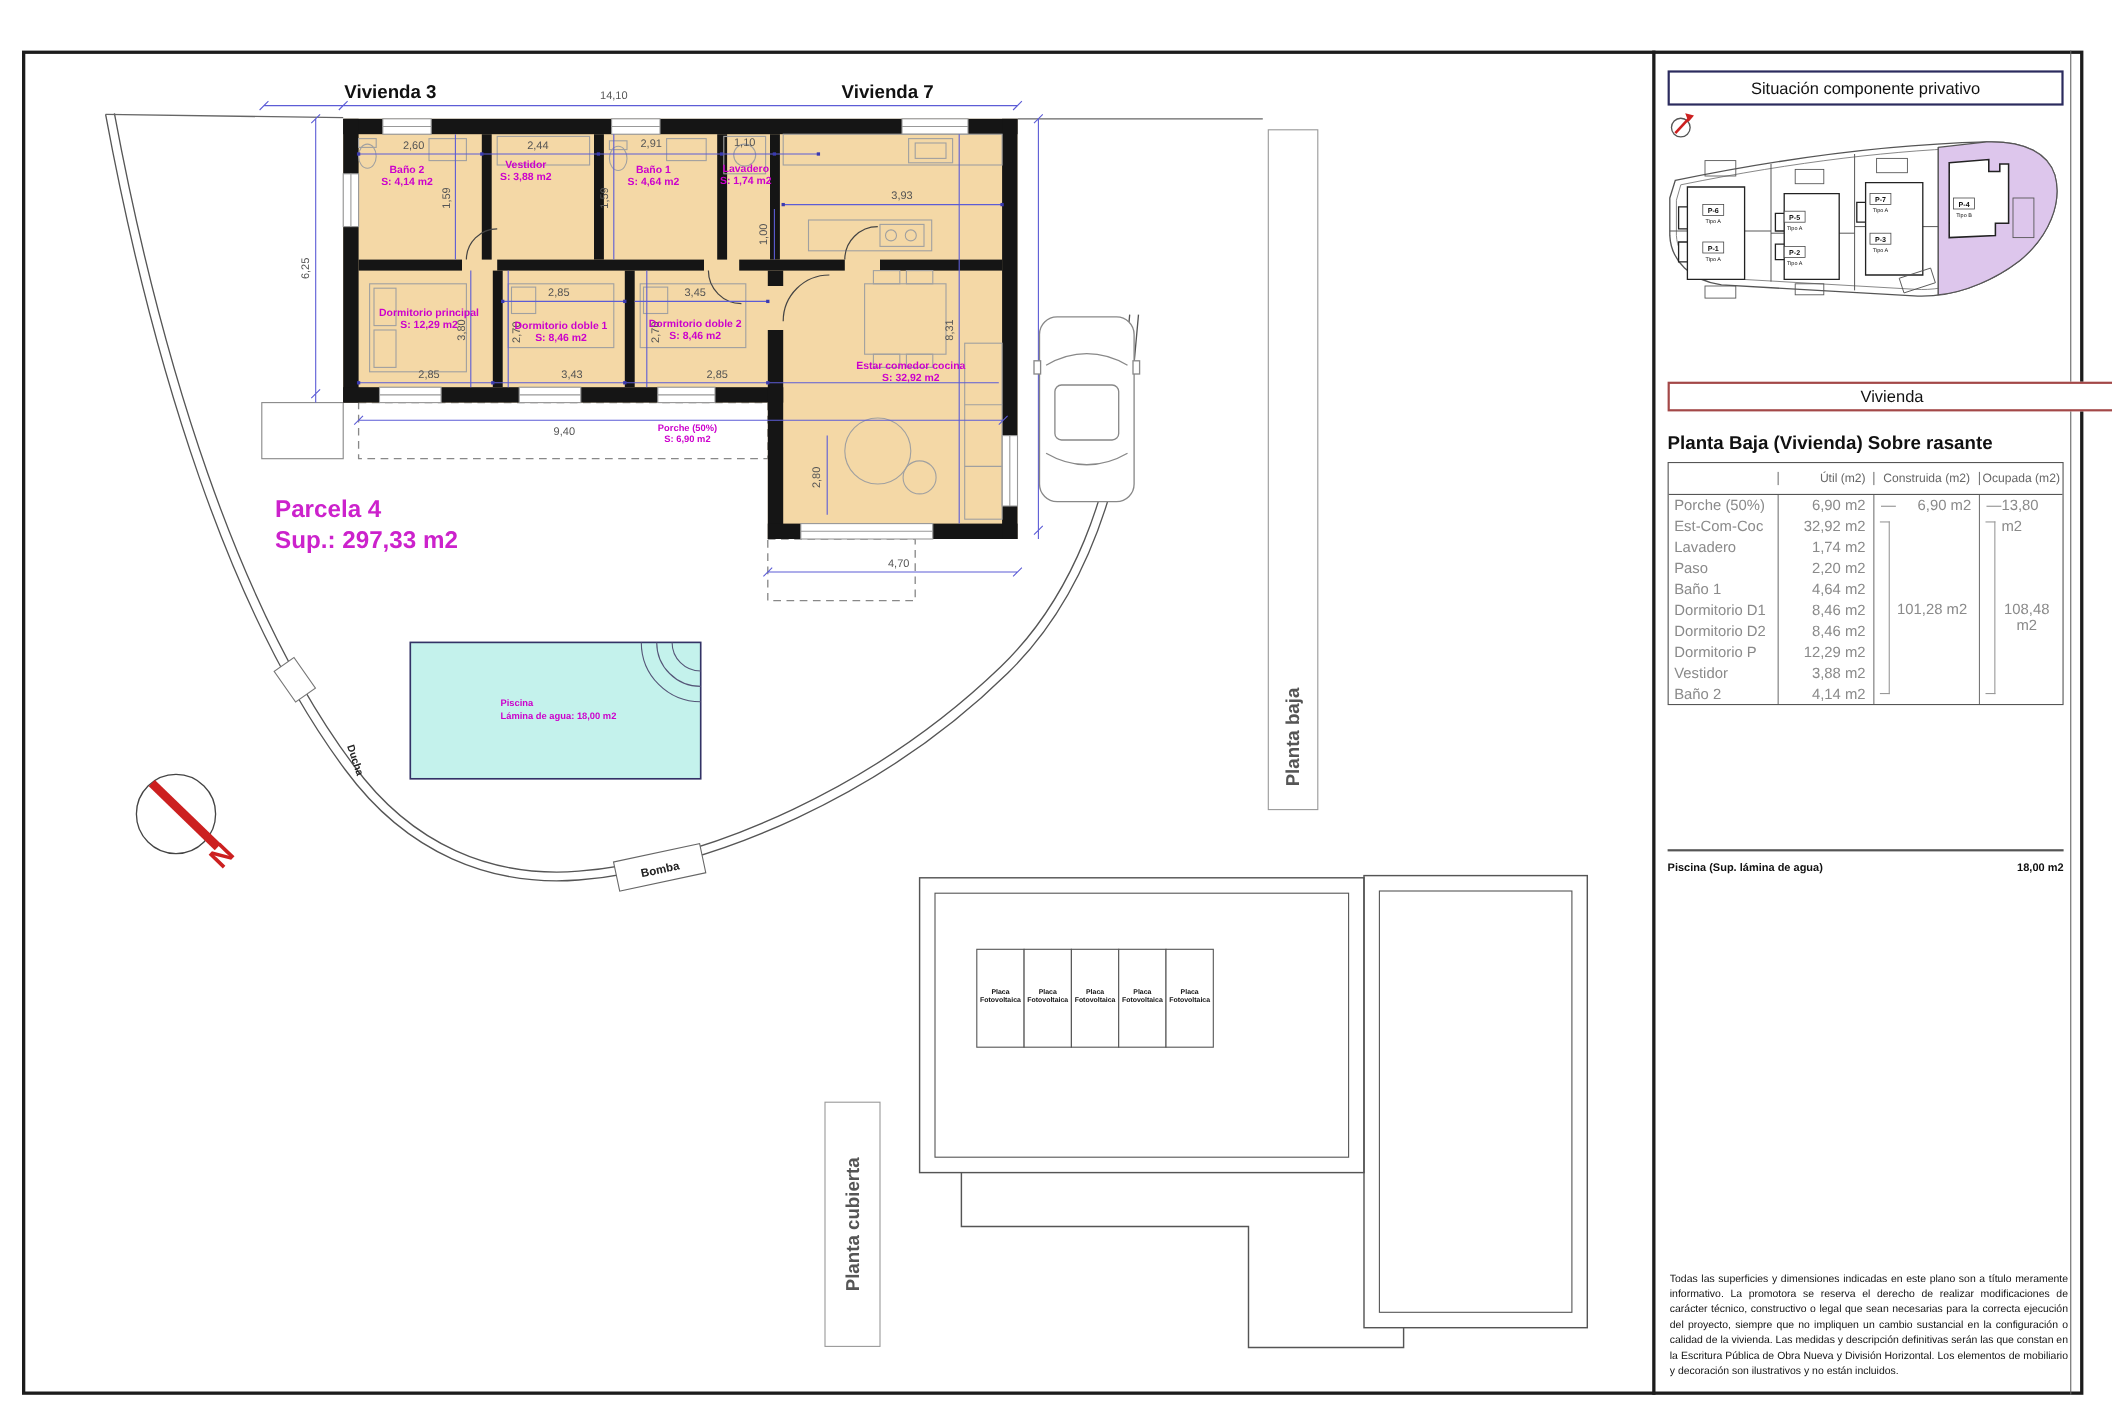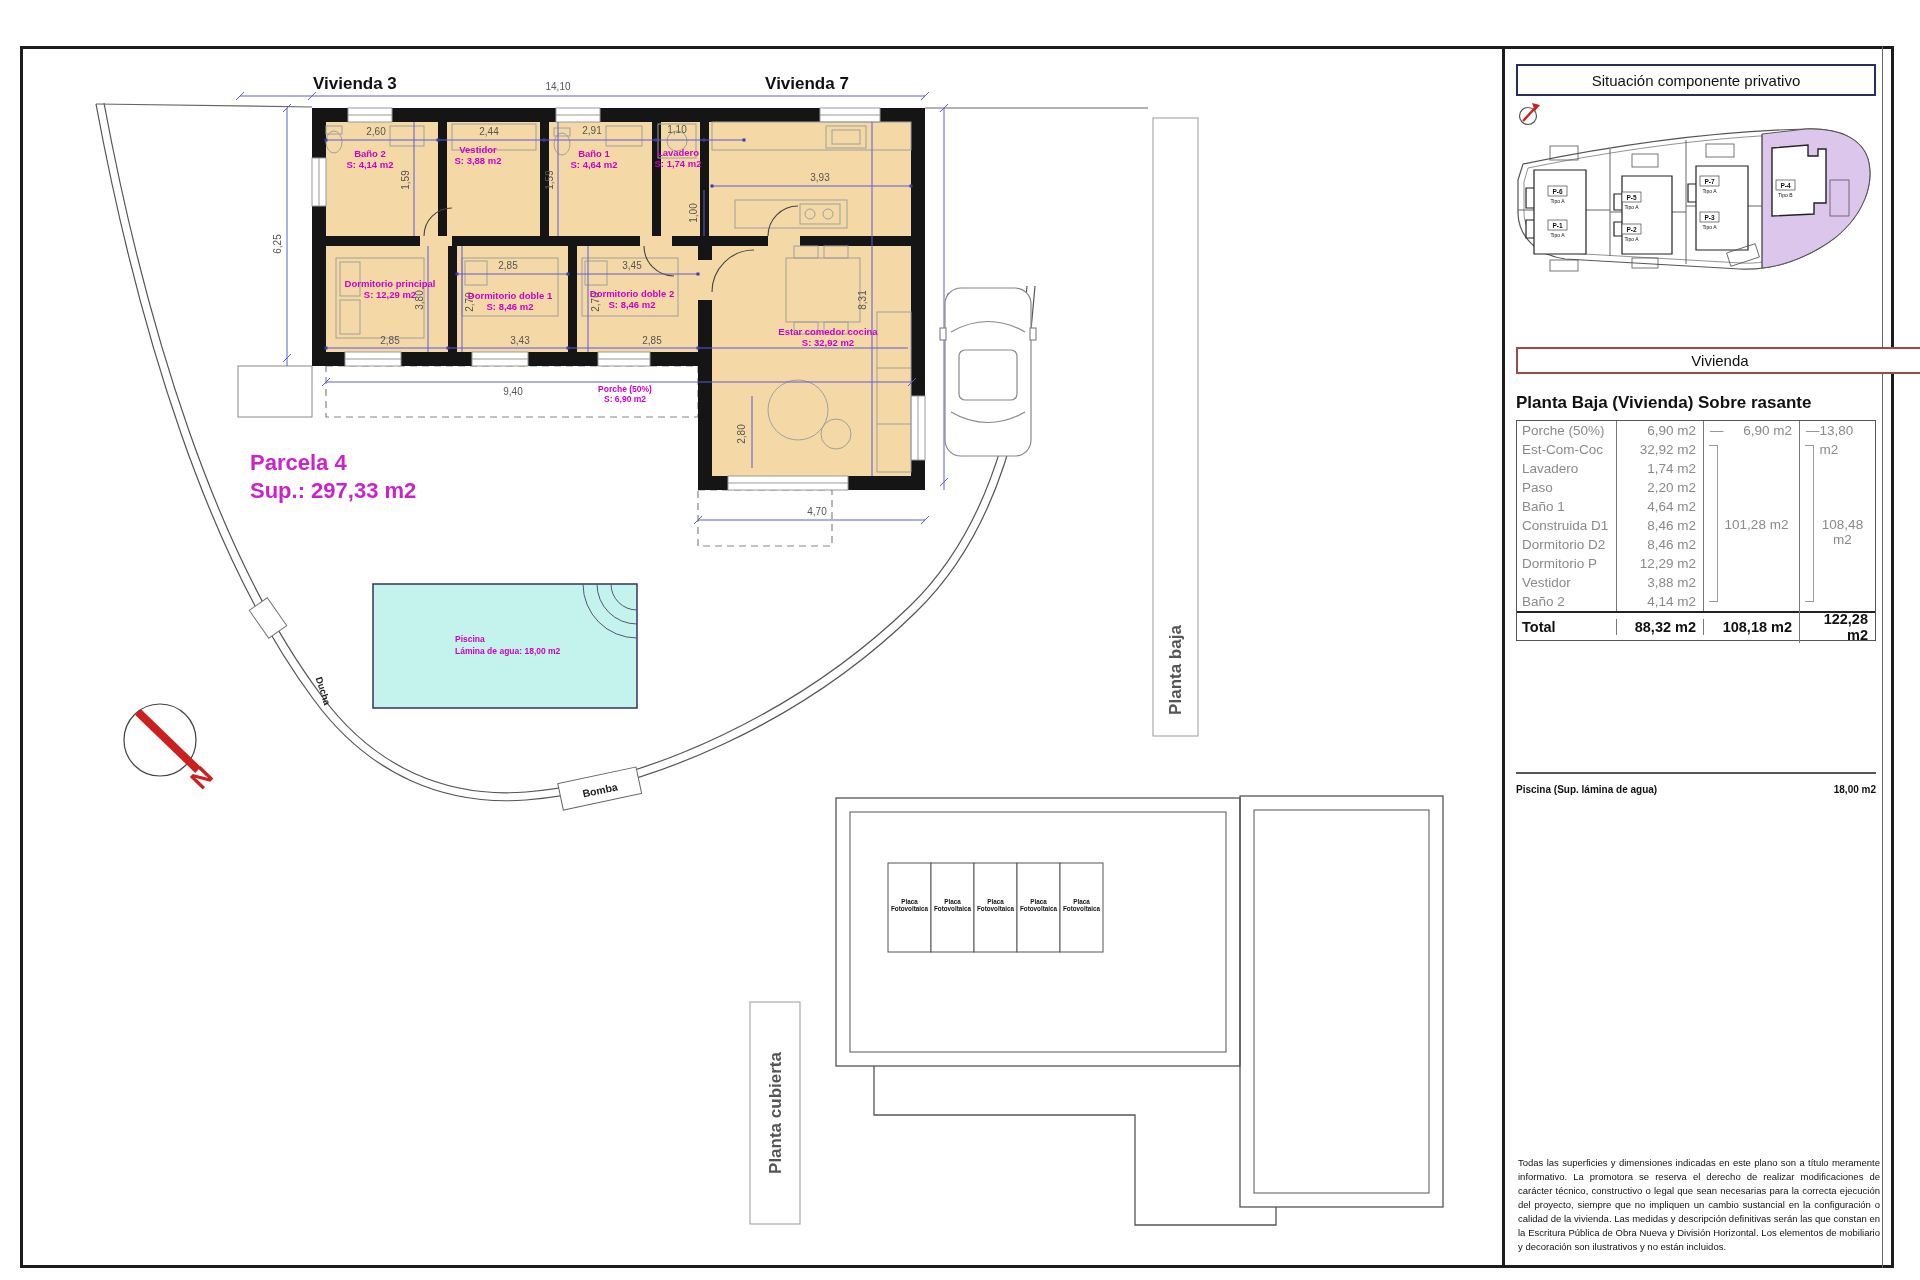--- a/index.html
+++ b/index.html
@@ -375,28 +375,34 @@
         <text x="275.5" y="70" font-size="6.5" font-weight="bold" fill="#111">P-4</text>
         <text x="275.5" y="79" font-size="5" fill="#111">Tipo B</text>
       </g>
     </g>
   </svg>
 
   <div class="titlebox vivienda">Vivienda</div>
   <div class="planta-heading">Planta Baja (Vivienda) Sobre rasante</div>
 
   <div class="tbl">
+    <div class="tr head">
+      <div class="c c1"></div>
+      <div class="c c2">Útil (m2)</div>
+      <div class="c c3 ctr">Construida (m2)</div>
+      <div class="c c4 ctr">Ocupada (m2)</div>
+    </div>
     <div class="bodyrow">
       <div class="c c1 names">
         <div>Porche (50%)</div>
         <div>Est-Com-Coc</div>
         <div>Lavadero</div>
         <div>Paso</div>
         <div>Baño 1</div>
-        <div>Construida D1</div>
+        <div>Dormitorio D1</div>
         <div>Dormitorio D2</div>
         <div>Dormitorio P</div>
         <div>Vestidor</div>
         <div>Baño 2</div>
       </div>
       <div class="c c2 vals">
         <div>6,90 m2</div>
         <div>32,92 m2</div>
         <div>1,74 m2</div>
         <div>2,20 m2</div>
@@ -417,26 +423,20 @@
       </div>
       <div class="c c4 grp">
         <div class="firstline">
             <span>—</span>
             <span>13,80 m2</span>
           </div>
         <div class="bracket"></div>
         <div class="grpval">108,48 m2</div>
       </div>
     </div>
-    <div class="tr total">
-      <div class="c c1">Total</div>
-      <div class="c c2">88,32 m2</div>
-      <div class="c c3">108,18 m2</div>
-      <div class="c c4">122,28 m2</div>
-    </div>
   </div>
 
   <div class="rule"></div>
   <div class="piscina-row">
     <span>Piscina (Sup. lámina de agua)</span>
     <span>18,00 m2</span>
   </div>
 
   <div class="disclaimer">Todas las superficies y dimensiones indicadas en este plano son a título meramente informativo. La promotora se reserva el derecho de realizar modificaciones de carácter técnico, constructivo o legal que sean necesarias para la correcta ejecución del proyecto, siempre que no impliquen un cambio sustancial en la configuración o calidad de la vivienda. Las medidas y descripción definitivas serán las que constan en la Escritura Pública de Obra Nueva y División Horizontal. Los elementos de mobiliario y decoración son ilustrativos y no están incluidos.</div>
 </div>

